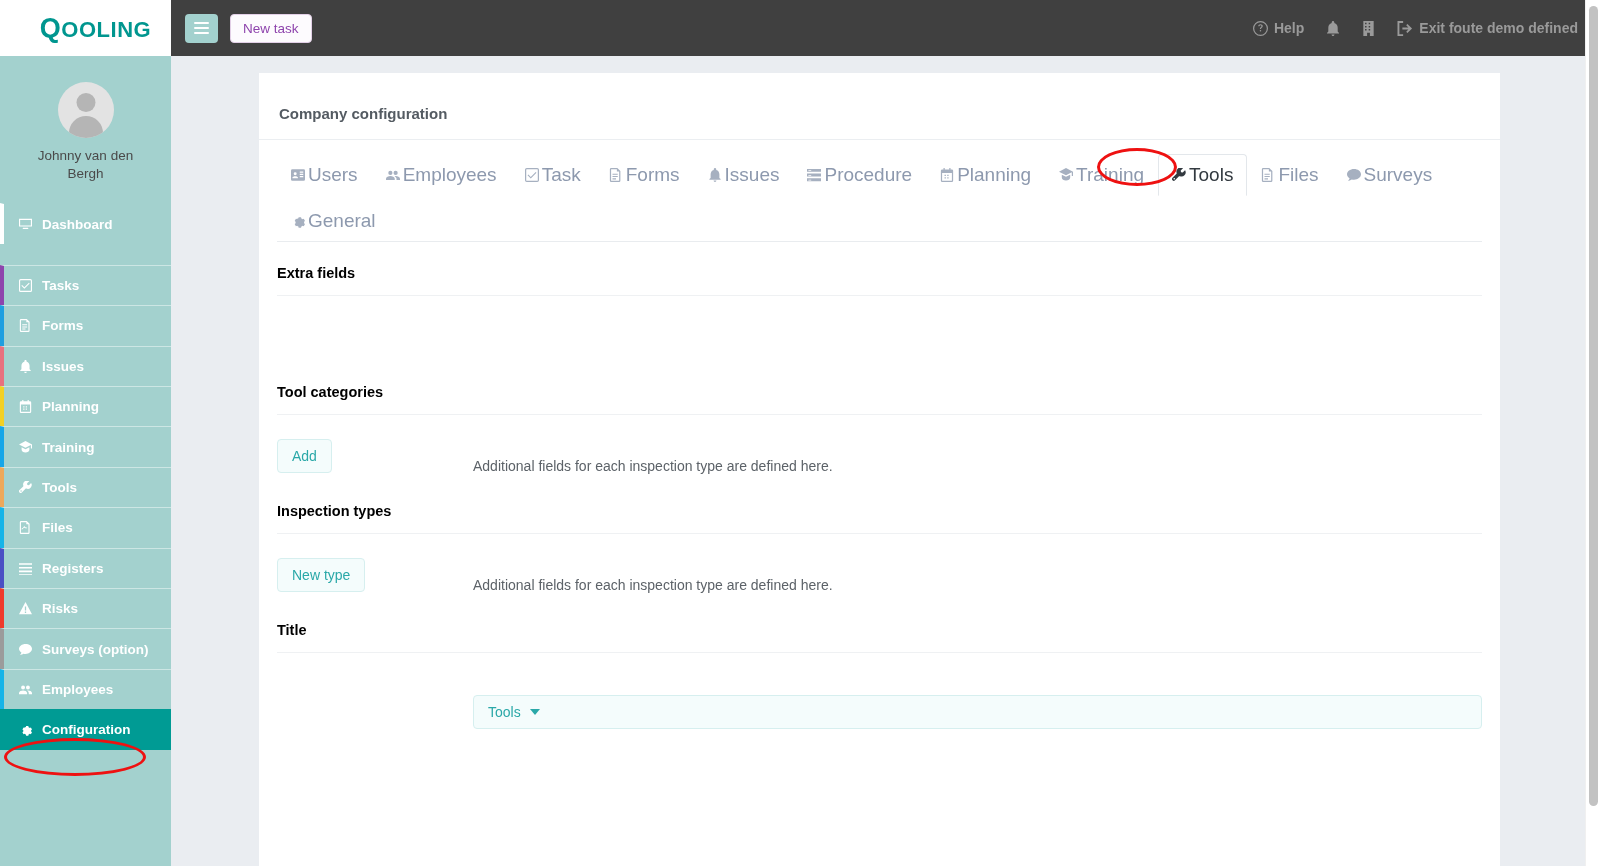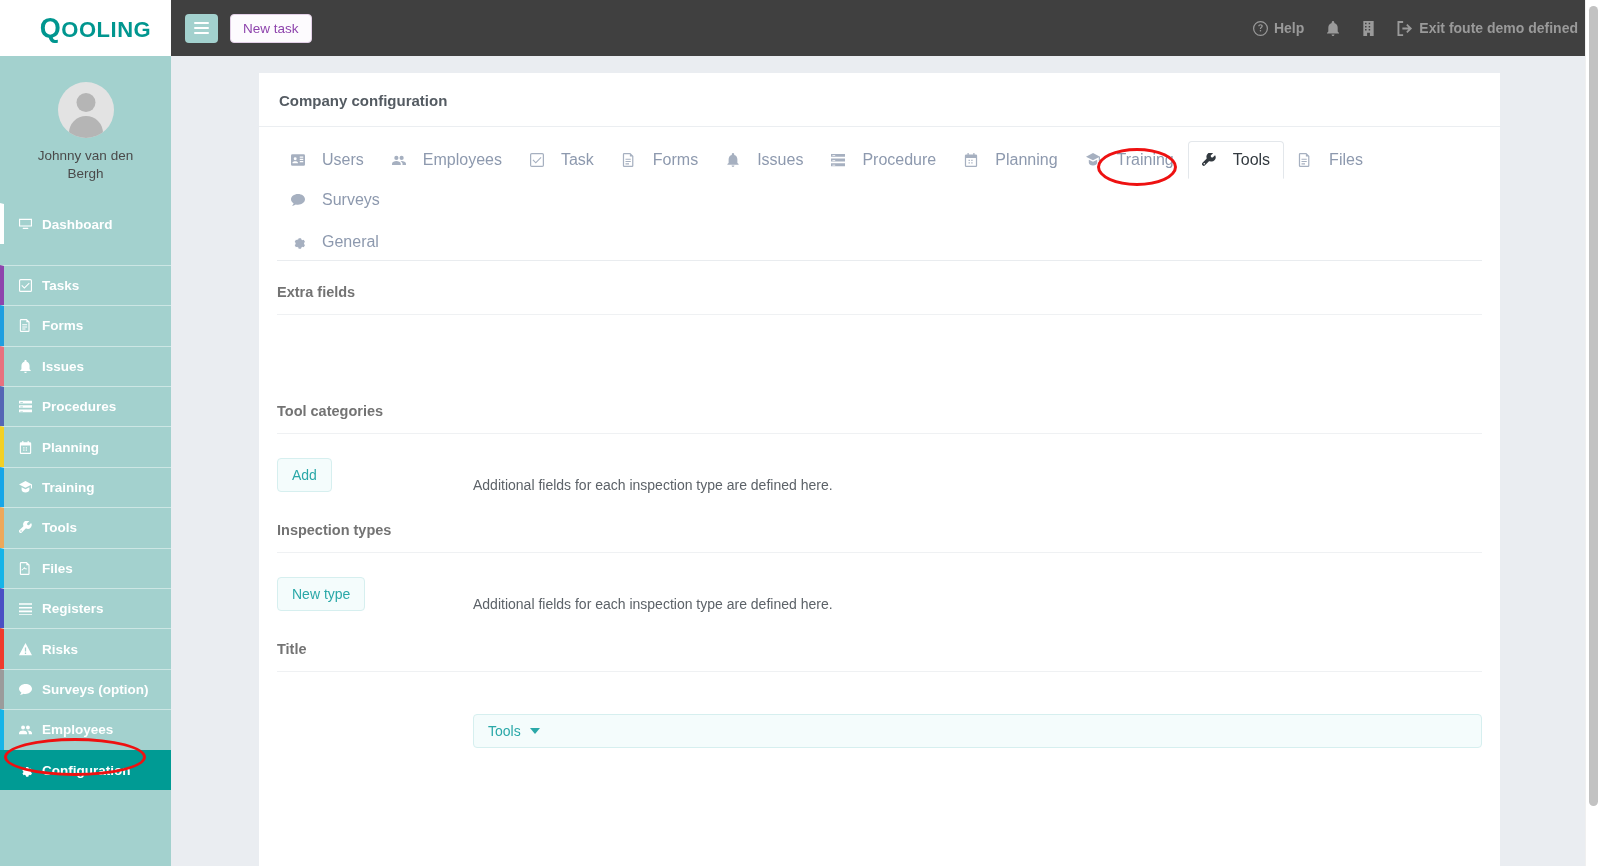--- a/index.html
+++ b/index.html
@@ -38,32 +38,32 @@
   .topbar { height: 56px; background: #404040; display: flex; align-items: center; padding: 0 22px 0 14px; }
   .burger { width: 33px; height: 29px; background: #a3d1ce; border-radius: 4px; display: flex; flex-direction: column; align-items: center; justify-content: center; gap: 3px; cursor: pointer; }
   .burger span { display: block; width: 15px; height: 2px; background: #ffffff; border-radius: 1px; }
   .newtask { margin-left: 12px; height: 29px; padding: 0 12px; border: 1px solid #e2cfe6; background: #fdfbfe; color: #8e44ad; border-radius: 4px; font-size: 13.5px; display: flex; align-items: center; cursor: pointer; }
   .top-right { margin-left: auto; display: flex; align-items: center; gap: 22px; color: #9a9a9a; font-size: 14px; font-weight: bold; }
   .top-right .tr-item { display: flex; align-items: center; gap: 6px; cursor: pointer; }
   .top-right svg { display: block; fill: #9a9a9a; }
 
   .scroll-area { flex: 1; overflow: hidden; position: relative; padding: 17px 0 0 0; }
   .card { margin: 0 100px 0 88px; background: #ffffff; min-height: 800px; }
-  .card-head { padding: 19px 20px 17px; border-bottom: 1px solid #ebeef1; }
+  .card-head { padding: 32px 20px 17px; border-bottom: 1px solid #ebeef1; }
   .card-title { font-size: 15px; color: #545b62; font-weight: bold; }
 
   .tabs { display: flex; flex-wrap: wrap; padding: 14px 18px 0; row-gap: 2px; }
-  .tab { display: flex; align-items: center; gap: 17px; padding: 9px 13px; font-size: 16px; color: #8d99ae; cursor: pointer; border: 1px solid transparent; border-radius: 4px 4px 0 0; white-space: nowrap; }
+  .tab { display: flex; align-items: center; gap: 3px; padding: 9px 13px; font-size: 19px; color: #8d99ae; cursor: pointer; border: 1px solid transparent; border-radius: 4px 4px 0 0; white-space: nowrap; }
   .tab svg { display: block; fill: #a6b0c0; }
   .tab.active { color: #333a40; background: #ffffff; border-color: #e3e7eb; border-bottom-color: #ffffff; position: relative; z-index: 2; }
   .tab.active svg { fill: #333a40; }
   .tabs-underline { height: 1px; background: #e9ecef; margin: 0 18px; position: relative; top: -1px; }
 
   .section { padding: 0 18px; }
-  .section-title { font-size: 14.5px; color: #737373; font-weight: bold; padding: 22px 0 14px; border-bottom: 1px solid #eff1f3; }
+  .section-title { font-size: 14.5px; color: #000000; font-weight: bold; padding: 22px 0 14px; border-bottom: 1px solid #eff1f3; }
   .row { display: flex; align-items: flex-start; padding-top: 16px; min-height: 66px; }
   .row .col-left { width: 196px; flex-shrink: 0; padding-top: 8px; }
   .row .col-right { flex: 1; }
   .desc { font-size: 14px; color: #5c6268; padding-top: 7px; }
   .btn-out { display: inline-flex; align-items: center; gap: 9px; padding: 8px 14px; font-size: 14px; color: #2aa8a8; background: #f4fcfc; border: 1px solid #d6efef; border-radius: 4px; cursor: pointer; }
   .caret { width: 0; height: 0; border-left: 5px solid transparent; border-right: 5px solid transparent; border-top: 6px solid #2aa8a8; }
 
   .stack { display: flex; flex-direction: column; }
   .spacer-20 { height: 20px; }
 
@@ -117,28 +117,20 @@
           </span>
           <span>Forms</span>
         </div>
         <div class="nav-item" style="border-left-color: rgb(232, 113, 127);">
           <span class="ico">
             <svg width="13" height="13" viewBox="0 0 16 16" fill="#ffffff">
               <path d="M8 16c.9 0 1.6-.7 1.6-1.6H6.4C6.4 15.3 7.1 16 8 16zm5-4.7V7.2c0-2.45-1.3-4.5-3.6-5.05V1.6C9.4.7 8.75 0 8 0S6.6.7 6.6 1.6v.55C4.3 2.7 3 4.75 3 7.2v4.1L1.6 12.7v.7h12.8v-.7L13 11.3z"></path>
             </svg>
           </span>
           <span>Issues</span>
-        </div>
-        <div class="nav-item" style="border-left-color: rgb(85, 102, 181);">
-          <span class="ico">
-            <svg width="13" height="13" viewBox="0 0 16 16" fill="#ffffff">
-              <path d="M0 1h16v3.2H0V1zm0 5.4h16v3.2H0V6.4zm0 5.4h16V15H0v-3.2zm1.6-9.2v.8h3.2v-.8H1.6zm0 5.4v.8h3.2v-.8H1.6zm0 5.4v.8h3.2v-.8H1.6z"></path>
-            </svg>
-          </span>
-          <span>Procedures</span>
         </div>
         <div class="nav-item" style="border-left-color: rgb(242, 208, 36);">
           <span class="ico">
             <svg width="13" height="13" viewBox="0 0 16 16" fill="#ffffff">
               <path d="M4 0v1.6H2.5A1.5 1.5 0 001 3.1v11.4A1.5 1.5 0 002.5 16h11a1.5 1.5 0 001.5-1.5V3.1a1.5 1.5 0 00-1.5-1.5H12V0h-1.4v1.6H5.4V0H4zm-1.6 5.6h11.2v8.9a.1.1 0 01-.1.1h-11a.1.1 0 01-.1-.1V5.6zm2.8 2v1.5h1.5V7.6H5.2zm3.1 0v1.5h1.5V7.6H8.3zm-3.1 3v1.5h1.5v-1.5H5.2zm3.1 0v1.5h1.5v-1.5H8.3z"></path>
             </svg>
           </span>
           <span>Planning</span>
         </div>
         <div class="nav-item" style="border-left-color: rgb(22, 166, 232);">

